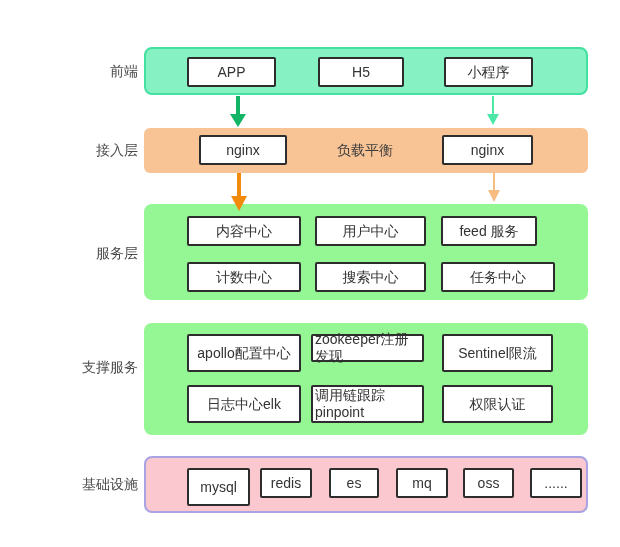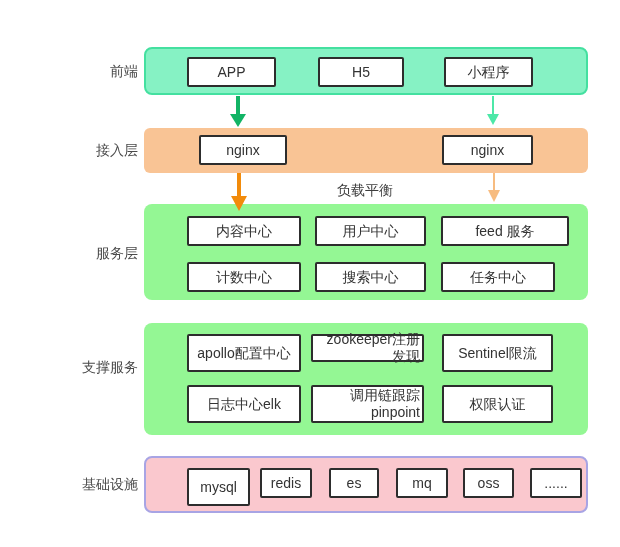--- a/index.html
+++ b/index.html
@@ -39,34 +39,33 @@
   .band-infra    { top: 456px; height: 57px;  background: #fac8ce; border: 2px solid #a8a4e4; }
   .box {
     position: absolute;
     box-sizing: border-box;
     background: #ffffff;
     border: 2px solid #2d2d2d;
     border-radius: 2px;
     display: flex;
     align-items: center;
     justify-content: center;
-    text-align: right;
+    text-align: left;
     font-size: 14px;
     line-height: 17px;
     color: #333333;
     padding: 0 2px;
     z-index: 2;
   }
   .band-text {
     position: absolute;
     font-size: 14px;
     color: #3d3d3d;
     text-align: center;
     z-index: 2;
-    margin-top: 40px;
   }
   .arrow { position: absolute; z-index: 3; }
   .arrow .shaft { position: absolute; }
   .arrow .head  { position: absolute; width: 0; height: 0; }
   
   .a-g-l .shaft { left: 236px; top: 96px;  width: 4px; height: 20px; background: #12b465; }
   .a-g-l .head  { left: 230px; top: 114px; border-left: 8px solid transparent; border-right: 8px solid transparent; border-top: 13px solid #12b465; }
   
   .a-g-r .shaft { left: 492px; top: 96px;  width: 2px; height: 20px; background: #4de8a8; }
   .a-g-r .head  { left: 487px; top: 114px; border-left: 6px solid transparent; border-right: 6px solid transparent; border-top: 11px solid #4de8a8; }
@@ -97,21 +96,21 @@
   <div class="box" style="left:187px; top:57px; width:89px; height:30px">APP</div>
   <div class="box" style="left:318px; top:57px; width:86px; height:30px">H5</div>
   <div class="box" style="left:444px; top:57px; width:89px; height:30px">小程序</div>
 
   <div class="box" style="left:199px; top:135px; width:88px; height:30px">nginx</div>
   <div class="band-text" style="left:310px; top:142px; width:110px">负载平衡</div>
   <div class="box" style="left:442px; top:135px; width:91px; height:30px">nginx</div>
 
   <div class="box" style="left:187px; top:216px; width:114px; height:30px">内容中心</div>
   <div class="box" style="left:315px; top:216px; width:111px; height:30px">用户中心</div>
-  <div class="box" style="left:441px; top:216px; width:128px; height:30px">feed 服务</div>
+  <div class="box" style="left:441px; top:216px; width:96px; height:30px">feed 服务</div>
   <div class="box" style="left:187px; top:262px; width:114px; height:30px">计数中心</div>
   <div class="box" style="left:315px; top:262px; width:111px; height:30px">搜索中心</div>
   <div class="box" style="left:441px; top:262px; width:114px; height:30px">任务中心</div>
 
   <div class="box" style="left:187px; top:334px; width:114px; height:38px">apollo配置中心</div>
   <div class="box" style="left:311px; top:334px; width:113px; height:28px">zookeeper注册发现</div>
   <div class="box" style="left:442px; top:334px; width:111px; height:38px">Sentinel限流</div>
   <div class="box" style="left:311px; top:385px; width:113px; height:38px">调用链跟踪pinpoint</div>
   <div class="box" style="left:187px; top:385px; width:114px; height:38px">日志中心elk</div>
   <div class="box" style="left:442px; top:385px; width:111px; height:38px">权限认证</div>

